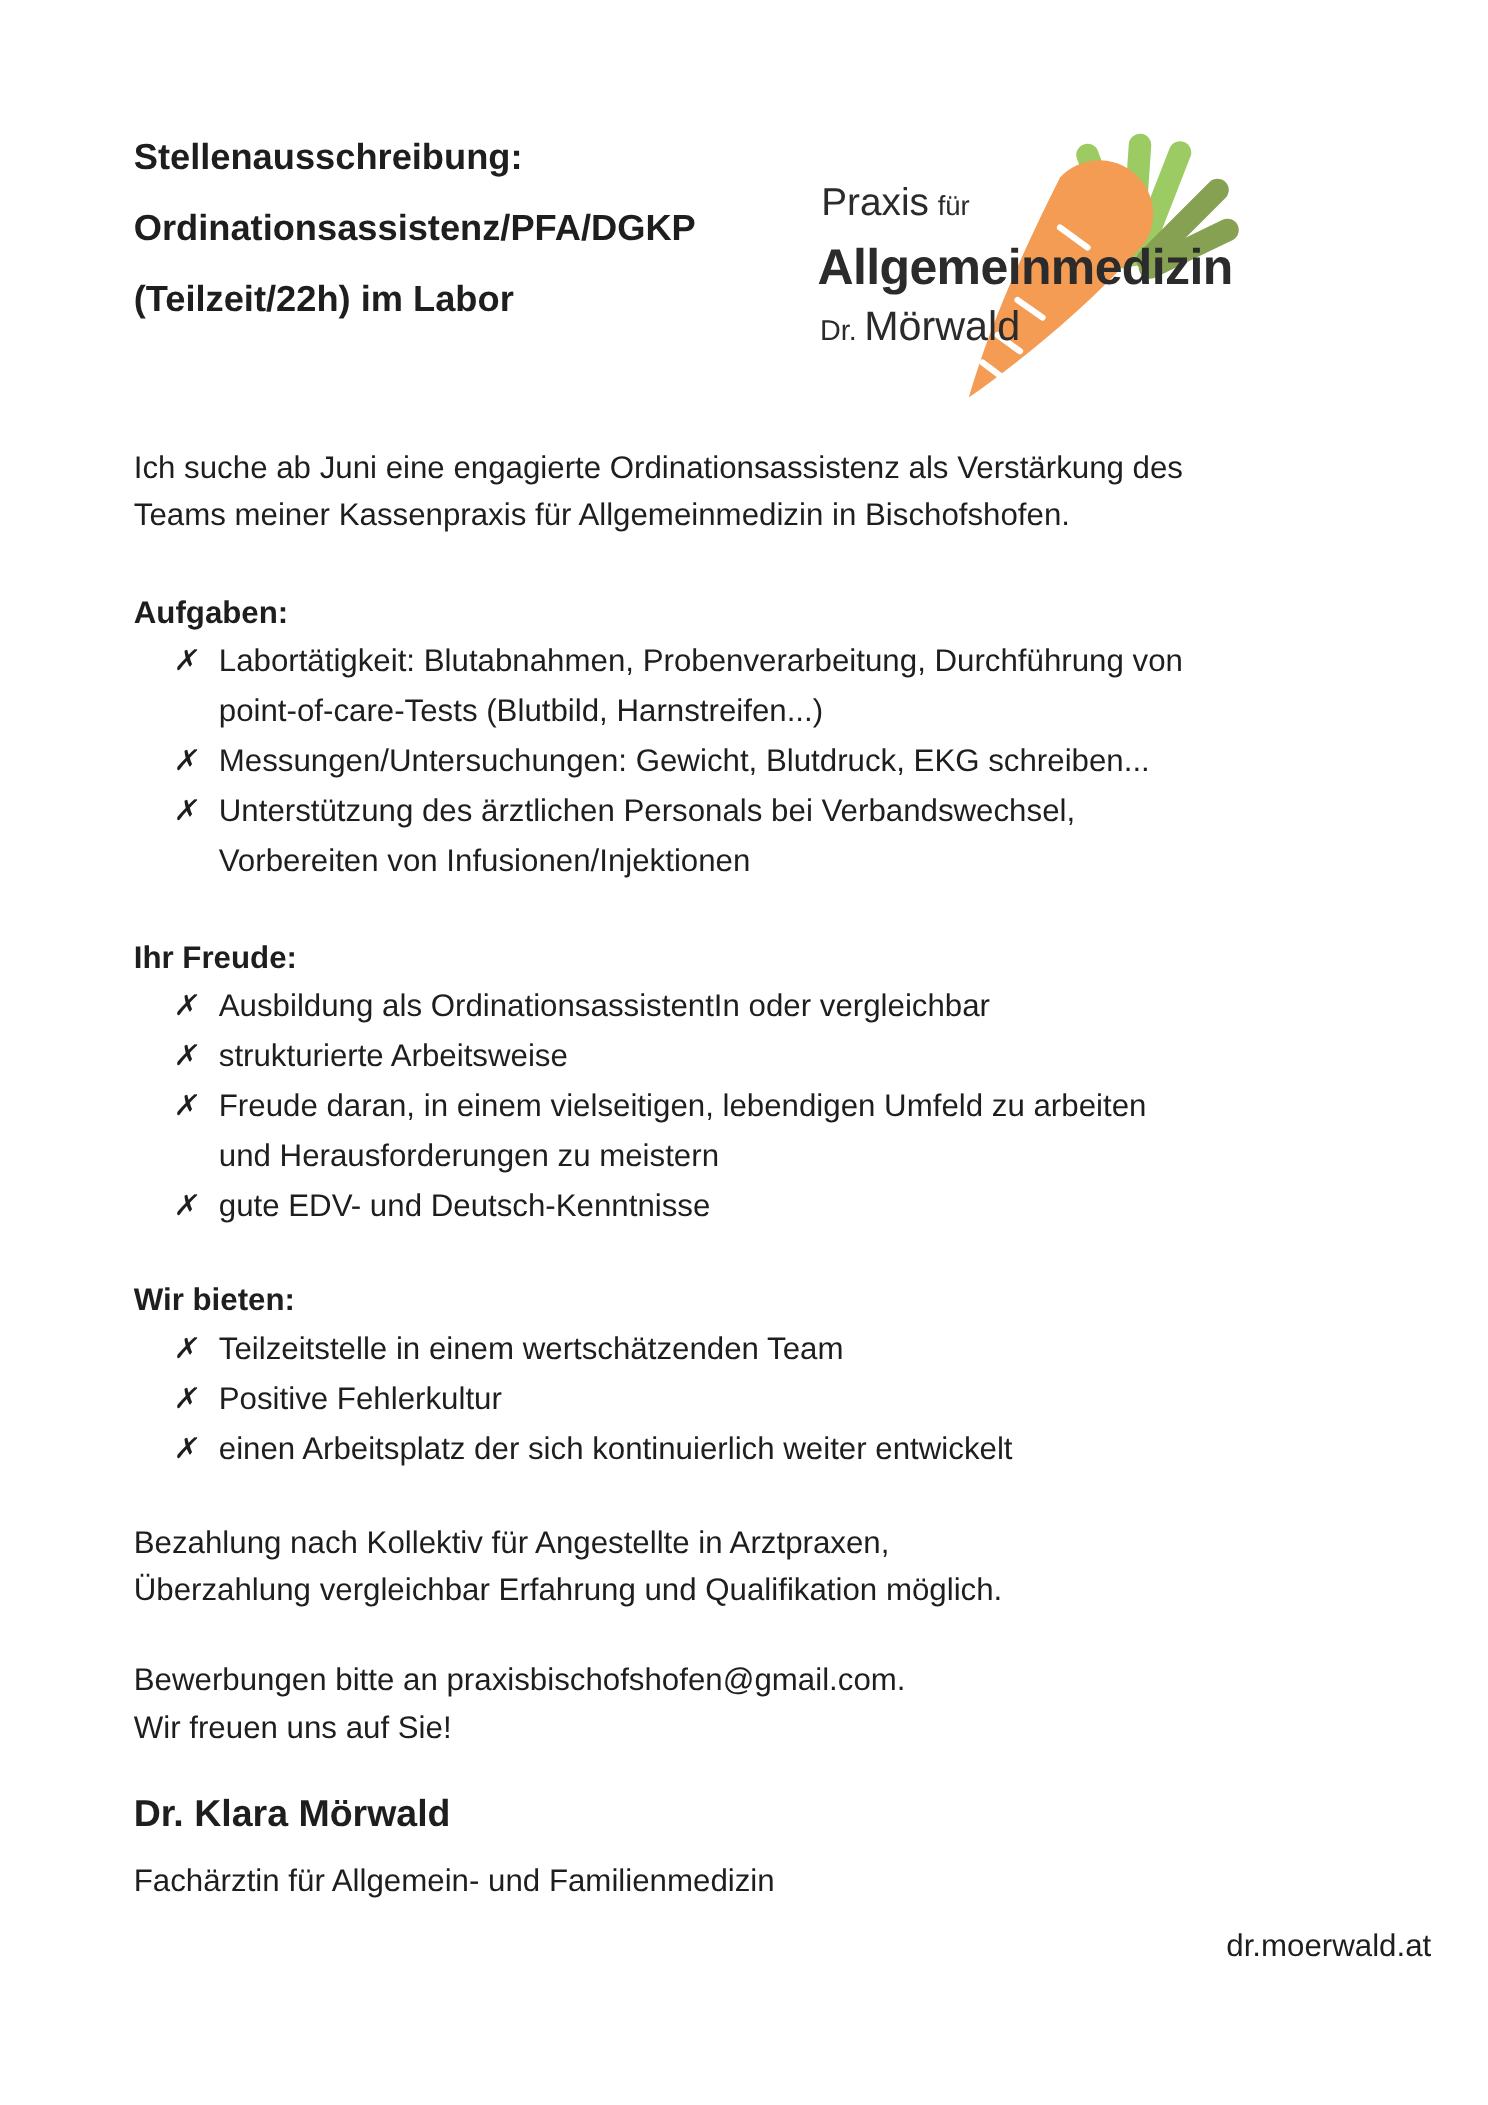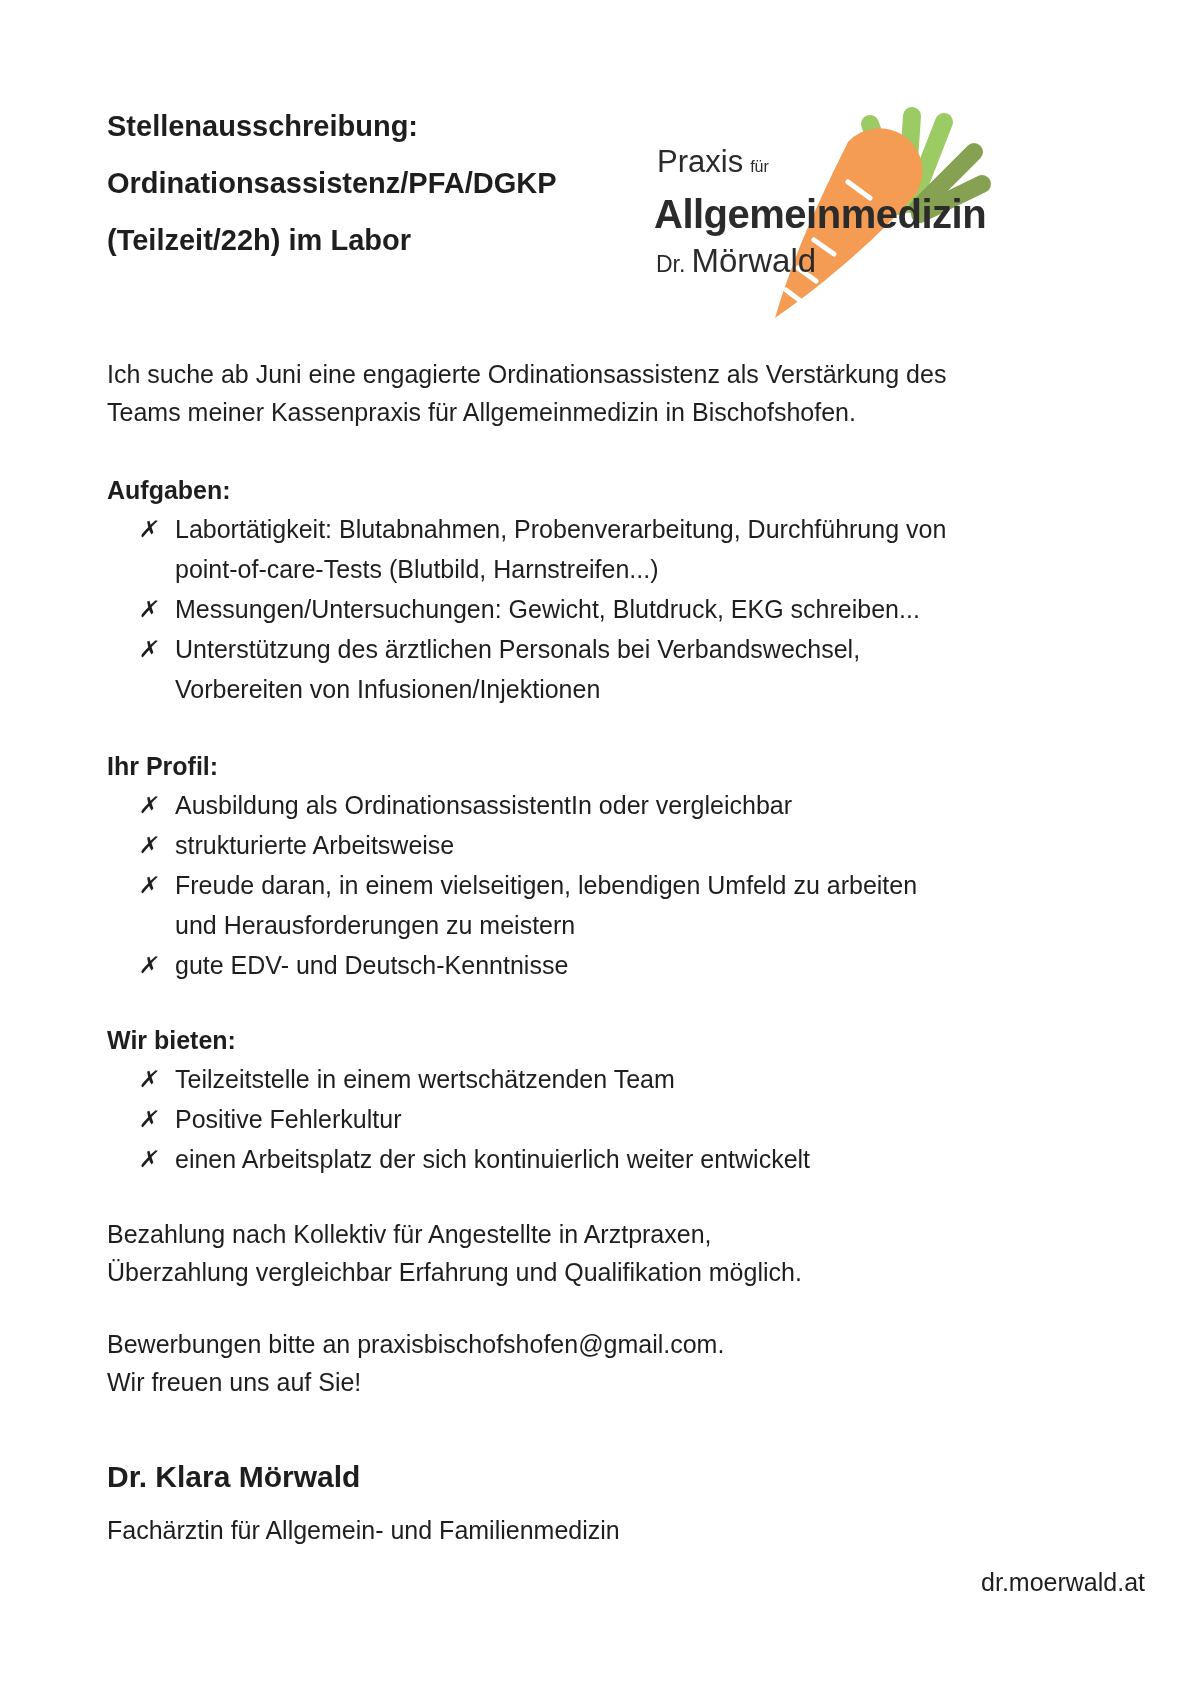--- a/index.html
+++ b/index.html
@@ -18,21 +18,21 @@
     font-size: 29px; font-weight: 700;
     line-height: 57px;
     max-width: 560px;
   }
 
   
   .logo { position: absolute; left: 600px; top: 96px; width: 480px; height: 235px; }
   .logo svg { position: absolute; left: 0; top: 0; width: 480px; height: 235px; z-index: 0; }
   .logo-text { position: absolute; inset: 0; z-index: 1; color: #2b2b2b; }
   .logo-t1 { position: absolute; left: 57px; top: 48px; font-size: 31px; font-weight: 400; }
-  .logo-t1 .small { font-size: 16px; margin-left: 7px; }
+  .logo-t1 .small { font-size: 22px; margin-left: 7px; }
   .logo-t2 { position: absolute; left: 54px; top: 96px; font-size: 40px; font-weight: 700; letter-spacing: -0.5px; }
   .logo-t3 { position: absolute; left: 56px; top: 146px; font-size: 33px; font-weight: 400; }
   .logo-t3 .small { font-size: 23px; margin-right: 6px; }
 
   
   .intro { margin: 86px 0 0 0; font-size: 25px; line-height: 38px; }
   .section h2 { margin: 0; font-size: 25px; font-weight: 700; line-height: 38px; }
   .section-aufgaben h2 { margin-top: 40px; }
   .section-profil h2   { margin-top: 38px; }
   .section-bieten h2   { margin-top: 36px; }
@@ -43,21 +43,21 @@
     font-family: "DejaVu Sans", sans-serif;
     font-size: 23px; line-height: 40px;
     transform: skewX(-10deg);
   }
   .li-text { flex: 1 1 auto; }
 
   .para { margin: 0; font-size: 25px; line-height: 38px; }
   .para-pay   { margin-top: 36px; }
   .para-apply { margin-top: 34px; }
 
-  .sig-name { margin-top: 54px; font-size: 30px; font-weight: 700; line-height: 44px; }
+  .sig-name { margin-top: 29px; font-size: 30px; font-weight: 700; line-height: 44px; }
   .sig-role { margin-top: 12px; font-size: 25px; line-height: 38px; }
   .sig-site { margin-top: 14px; font-size: 25px; line-height: 38px; text-align: right; }
 </style>
 </head>
 <body>
 
 <div class="page">
 
   <div class="title ml">Stellenausschreibung:
 Ordinationsassistenz/PFA/DGKP
@@ -103,21 +103,21 @@
         </li>
       <li>
           <span class="marker">✗</span>
           <span class="li-text ml">Unterstützung des ärztlichen Personals bei Verbandswechsel,
 Vorbereiten von Infusionen/Injektionen</span>
         </li>
     </ul>
   </section>
 
   <section class="section section-profil">
-    <h2>Ihr Profil:</h2>
+    <h2>Ihr Freude:</h2>
     <ul class="bullets">
       <li>
           <span class="marker">✗</span>
           <span class="li-text ml">Ausbildung als OrdinationsassistentIn oder vergleichbar</span>
         </li>
       <li>
           <span class="marker">✗</span>
           <span class="li-text ml">strukturierte Arbeitsweise</span>
         </li>
       <li>

